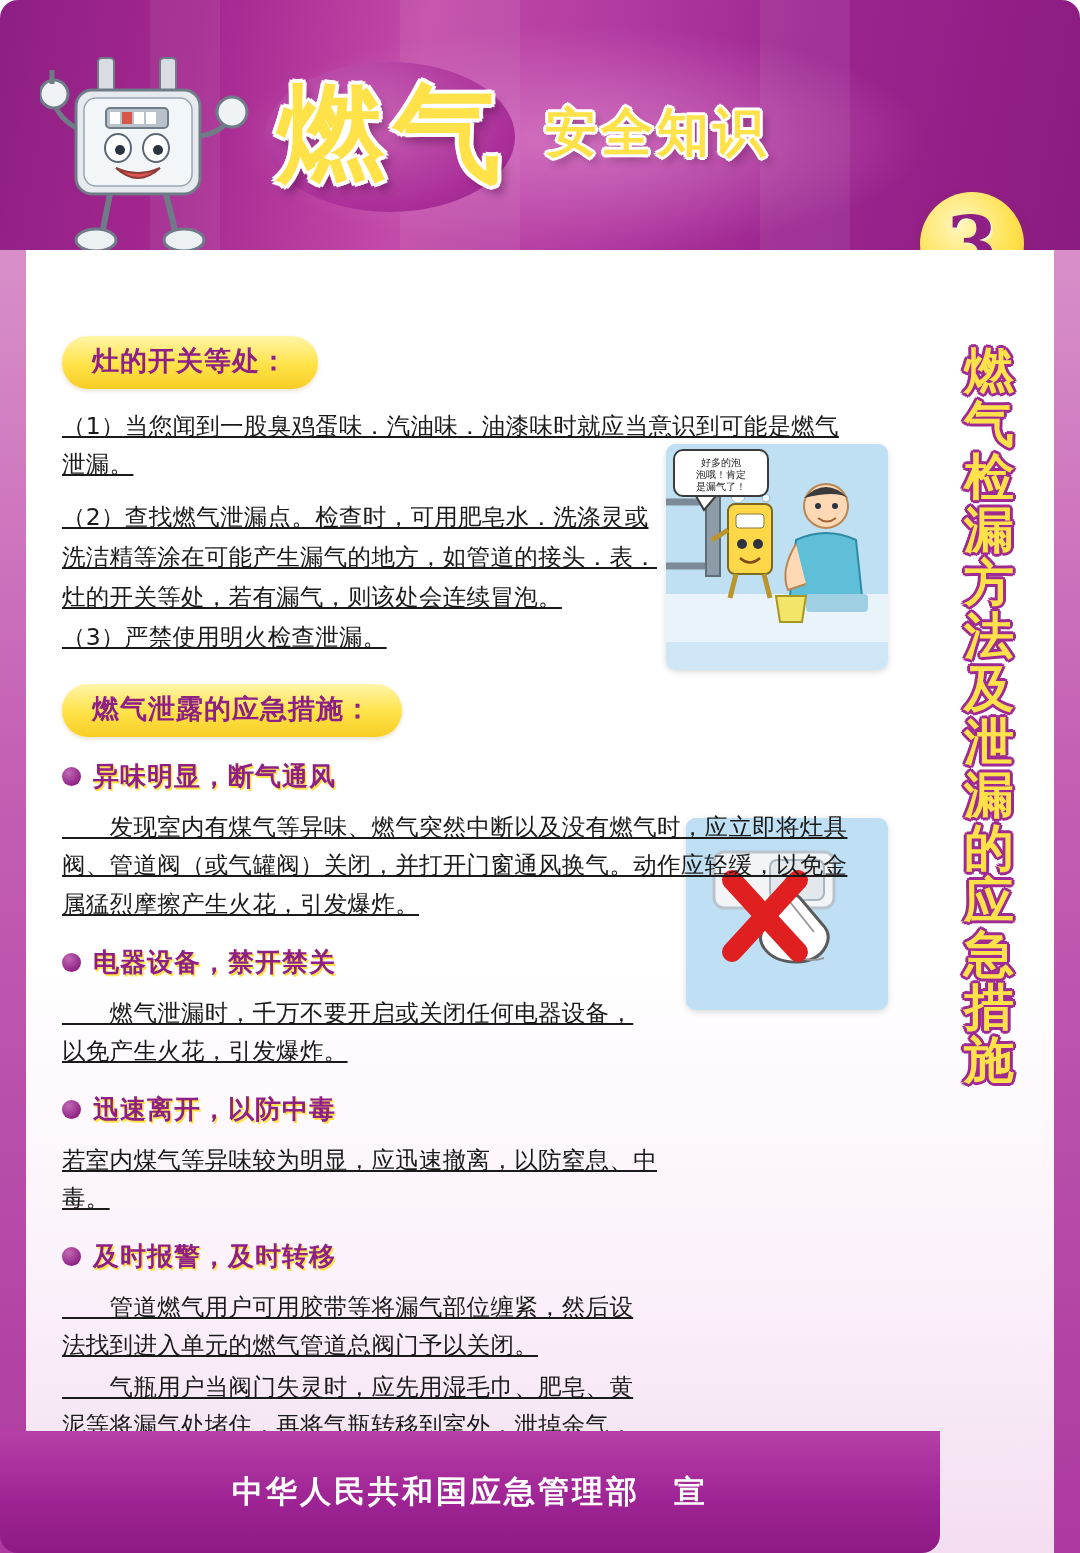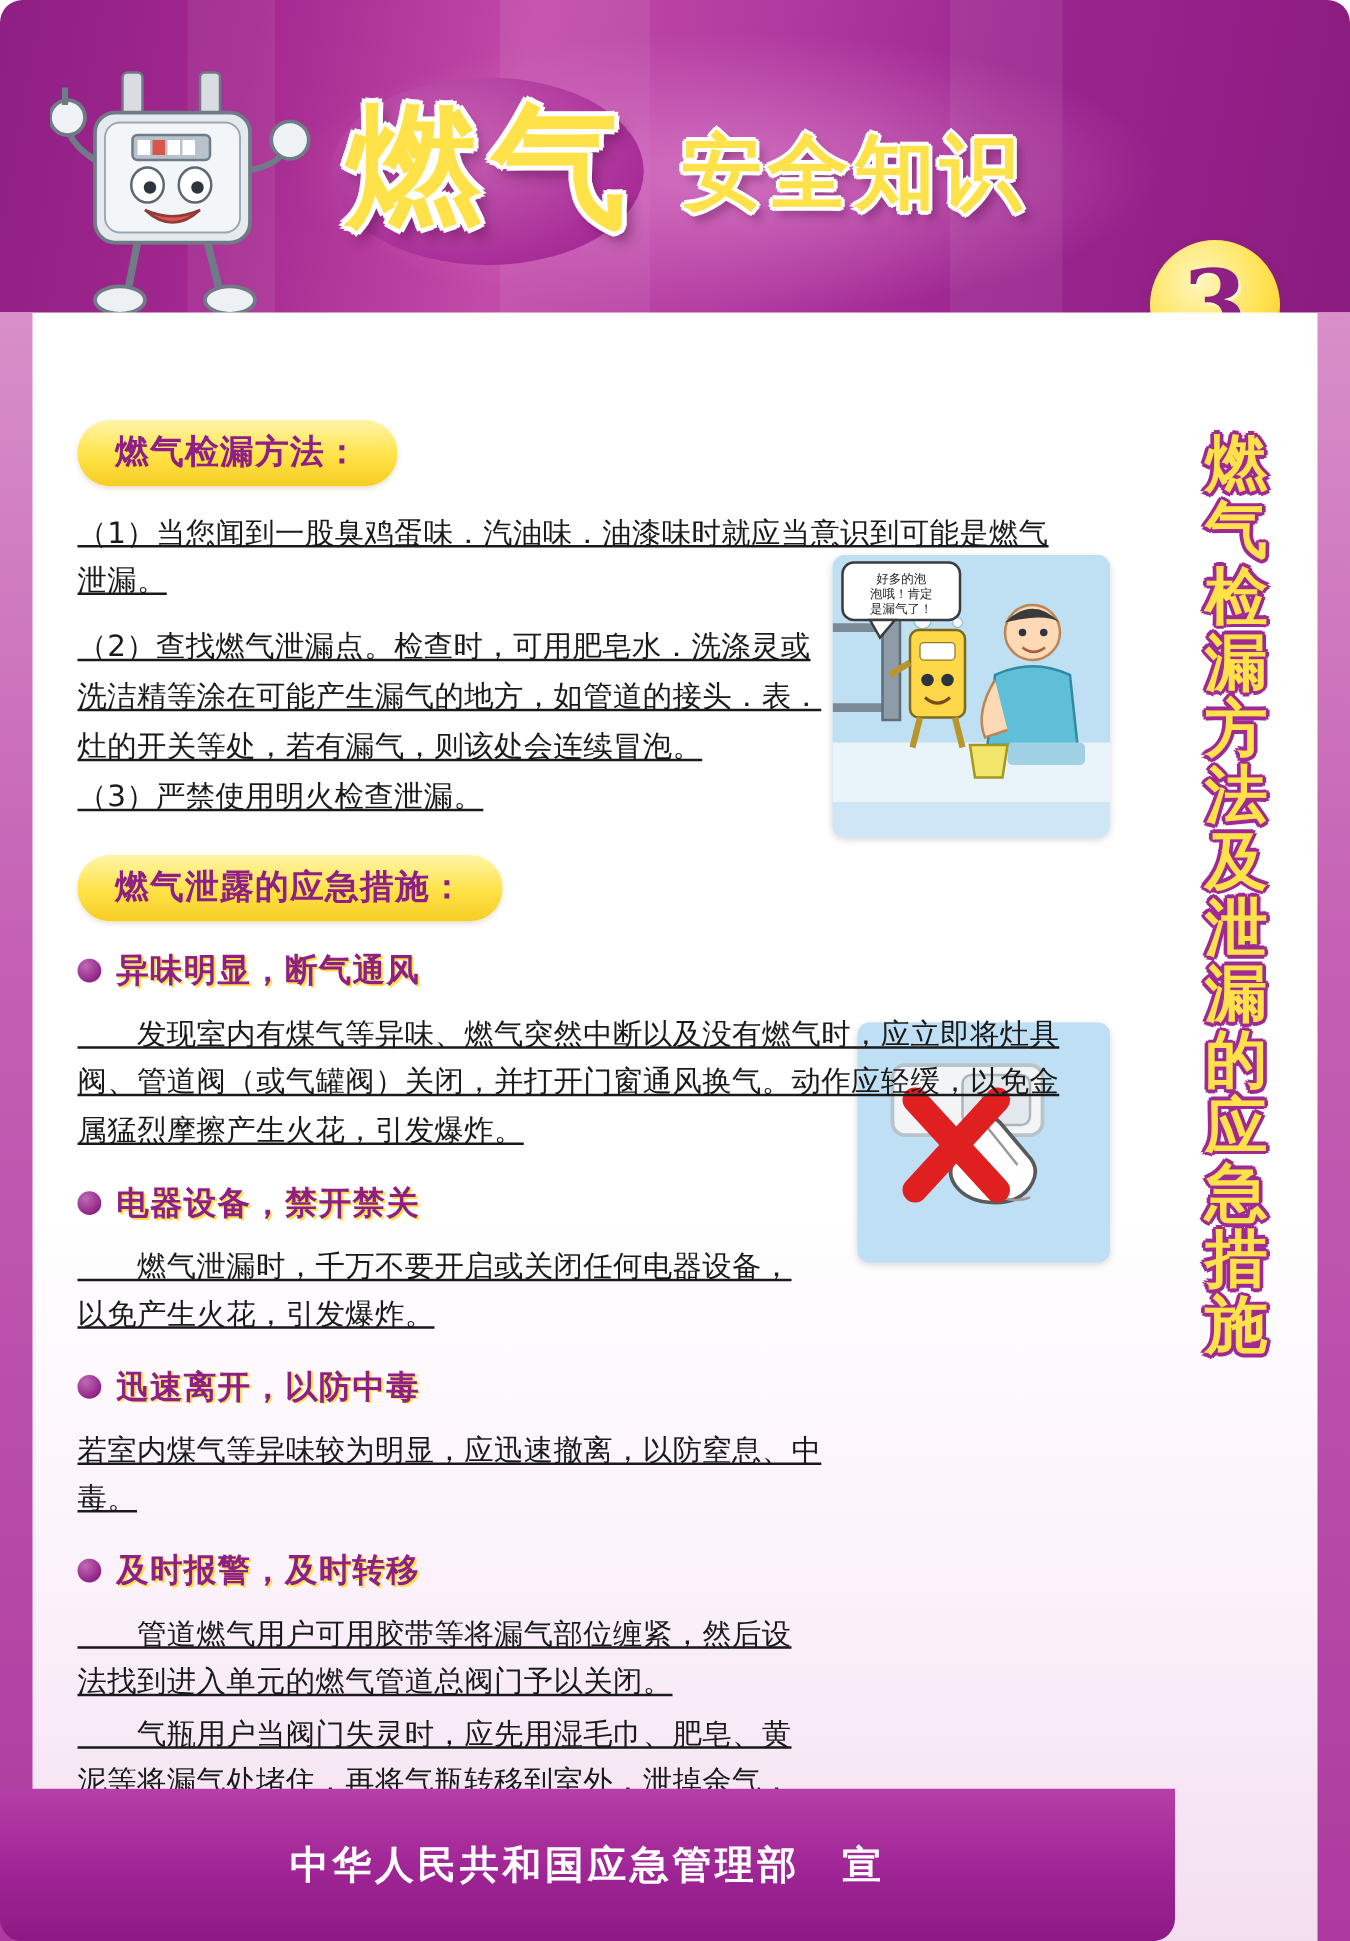--- a/index.html
+++ b/index.html
@@ -48,21 +48,21 @@
     font-weight: bold;
     color: #ffe24a;
     letter-spacing: 8px;
     text-shadow:
       -3px -3px 0 #ffffff, 3px -3px 0 #ffffff, -3px 3px 0 #ffffff, 3px 3px 0 #ffffff,
       0 -4px 0 #ffffff, 0 4px 0 #ffffff, -4px 0 0 #ffffff, 4px 0 0 #ffffff,
       6px 8px 10px rgba(60,0,50,0.45);
   }
   .title-sub {
     position: absolute; left: 290px; top: 52px;
-    font-size: 65px; line-height: 1;
+    font-size: 52px; line-height: 1;
     font-family: "DejaVu Sans", sans-serif;
     font-weight: bold;
     color: #ffe24a;
     letter-spacing: 4px;
     text-shadow:
       -2px -2px 0 #ffffff, 2px -2px 0 #ffffff, -2px 2px 0 #ffffff, 2px 2px 0 #ffffff,
       0 -3px 0 #ffffff, 0 3px 0 #ffffff, -3px 0 0 #ffffff, 3px 0 0 #ffffff,
       5px 6px 8px rgba(60,0,50,0.4);
   }
   
@@ -347,21 +347,21 @@
       <path d="M114 146 q50 -18 74 -26" stroke="#3d7c2a" stroke-width="5" fill="none"></path>
 
       <path d="M44 228 q56 -16 116 0 l-8 18 h-100 z" fill="#c48a3e" stroke="#8d5f23" stroke-width="2"></path>
     </svg>
   </div>
 
   <div class="content">
 
     
     <div class="pill">
-      <span>燃气检漏方法：</span>
+      <span>灶的开关等处：</span>
     </div>
 
     <div class="sec1-text" style="width:800px;">
       <div class="para s1-line">（1）当您闻到一股臭鸡蛋味．汽油味．油漆味时就应当意识到可能是燃气泄漏。</div>
       <div style="width:600px;margin-top:15px;">
         <div class="para s1-line">（2）查找燃气泄漏点。检查时，可用肥皂水．洗涤灵或</div>
         <div class="para s1-line">洗洁精等涂在可能产生漏气的地方，如管道的接头．表．</div>
         <div class="para s1-line">灶的开关等处，若有漏气，则该处会连续冒泡。</div>
         <div class="para s1-line">（3）严禁使用明火检查泄漏。</div>
       </div>

